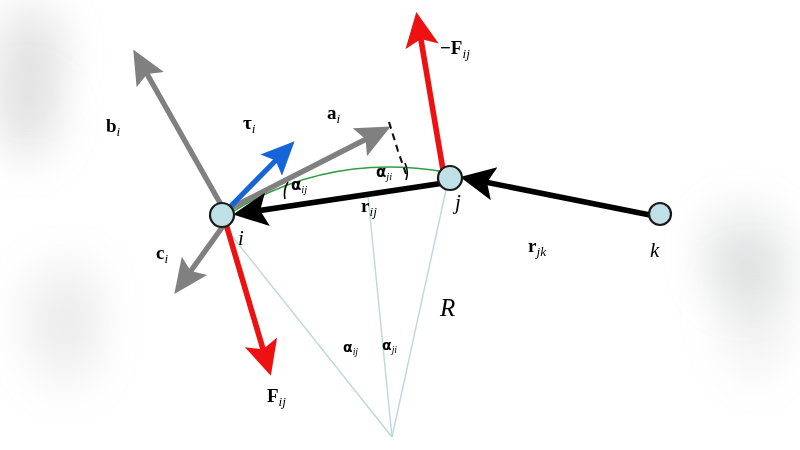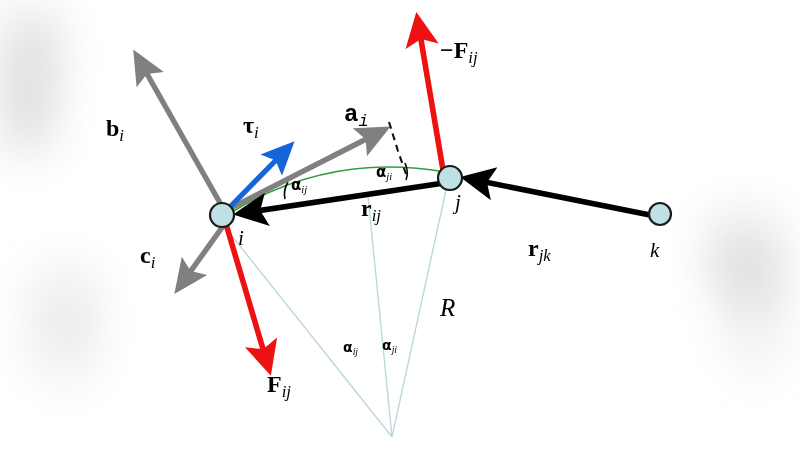--- a/index.html
+++ b/index.html
@@ -75,21 +75,21 @@
     font-weight: normal;
   }
   .node-label {
     font-style: italic;
     font-size: 21px;
   }
   .big-italic {
     font-style: italic;
     font-size: 25px;
   }
-  .vec-label { font-size: 24px; }
+  .vec-label { font-size: 19px; }
   .angle-label { font-size: 15px; }
   .angle-label .agl { font-weight: bold; font-family: "DejaVu Sans", sans-serif; }
   .angle-label-small { font-size: 14px; }
   .angle-label-small .agl { font-weight: bold; font-family: "DejaVu Sans", sans-serif; }
 </style>
 </head>
 <body>
 
 <div id="figure-root" style="background: rgb(255, 255, 255);">
 
@@ -155,24 +155,24 @@
     </g>
   </svg>
 
   <div class="edge-smudge smudge-left-top"></div>
   <div class="edge-smudge smudge-left-mid"></div>
   <div class="edge-smudge smudge-left-bot"></div>
   <div class="edge-smudge smudge-right-mid"></div>
   <div class="edge-smudge smudge-right-low"></div>
 
   <div class="mlabel vec-label" id="lbl-b" style="left: 106px; top: 116px;"><span class="vec">b</span><span class="sub">i</span></div>
-  <div class="mlabel vec-label" id="lbl-c" style="left: 140px; top: 243px;"><span class="vec">c</span><span class="sub">i</span></div>
-  <div class="mlabel vec-label" id="lbl-a" style="left: 344px; top: 103px; font-family: Liberation Mono, monospace;"><span class="vec">a</span><span class="sub">i</span></div>
+  <div class="mlabel vec-label" id="lbl-c" style="left: 156px; top: 243px;"><span class="vec">c</span><span class="sub">i</span></div>
+  <div class="mlabel vec-label" id="lbl-a" style="left: 327px; top: 103px;"><span class="vec">a</span><span class="sub">i</span></div>
   <div class="mlabel vec-label" id="lbl-tau" style="left: 243px; top: 113px;"><span class="vec">τ</span><span class="sub">i</span></div>
-  <div class="mlabel vec-label" id="lbl-F" style="left: 267px; top: 372px;"><span class="vec">F</span><span class="sub">ij</span></div>
+  <div class="mlabel vec-label" id="lbl-F" style="left: 267px; top: 386px;"><span class="vec">F</span><span class="sub">ij</span></div>
   <div class="mlabel vec-label" id="lbl-mF" style="left: 440px; top: 38px;"><span class="vec">−F</span><span class="sub">ij</span></div>
   <div class="mlabel vec-label" id="lbl-rij" style="left: 361px; top: 196px;"><span class="vec">r</span><span class="sub">ij</span></div>
   <div class="mlabel vec-label" id="lbl-rjk" style="left: 528px; top: 236px;"><span class="vec">r</span><span class="sub">jk</span></div>
 
   <div class="mlabel node-label" id="lbl-node-i" style="left: 238px; top: 228px;">i</div>
   <div class="mlabel node-label" id="lbl-node-j" style="left: 455px; top: 192px;">j</div>
   <div class="mlabel node-label" id="lbl-node-k" style="left: 650px; top: 240px;">k</div>
 
   <div class="mlabel angle-label" id="lbl-ang0" style="left: 291px; top: 178px;"><span class="agl">α</span><span class="sub">ij</span></div>
   <div class="mlabel angle-label" id="lbl-ang1" style="left: 376px; top: 165px;"><span class="agl">α</span><span class="sub">ji</span></div>

